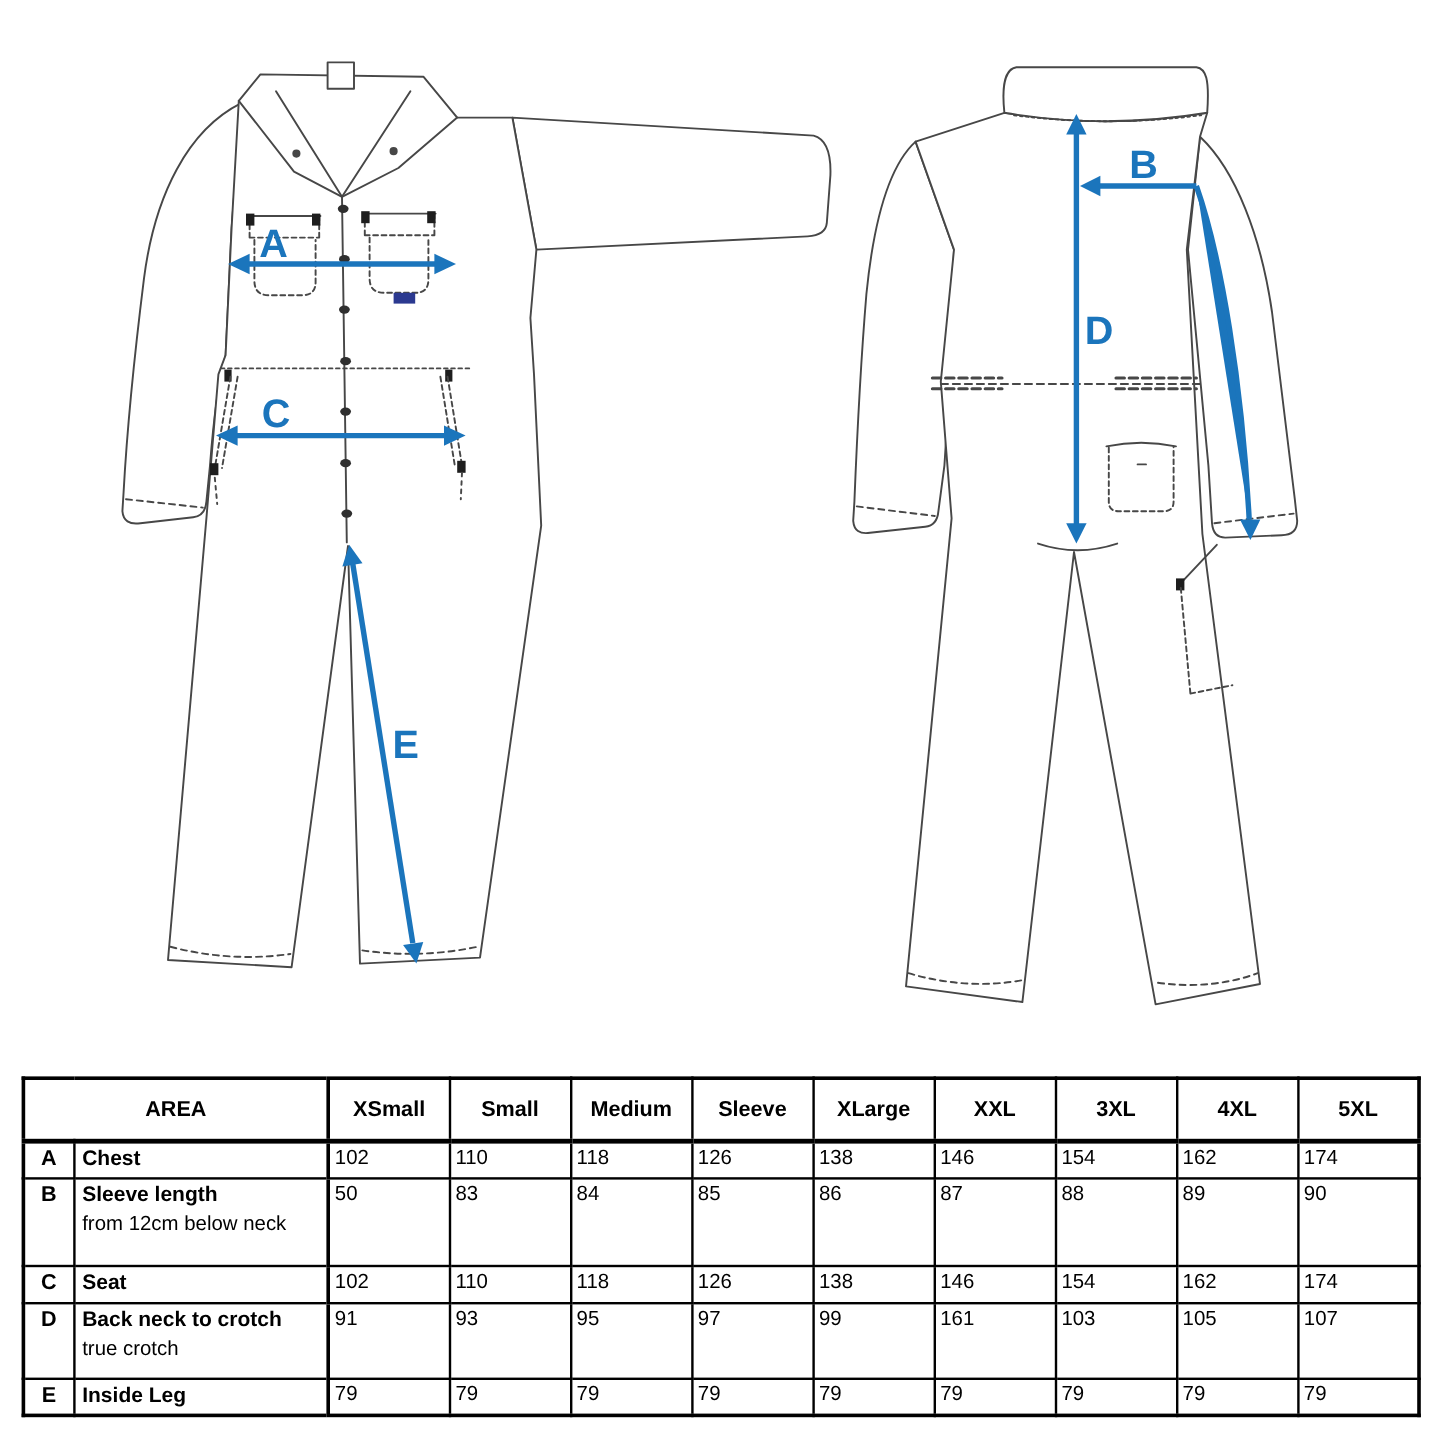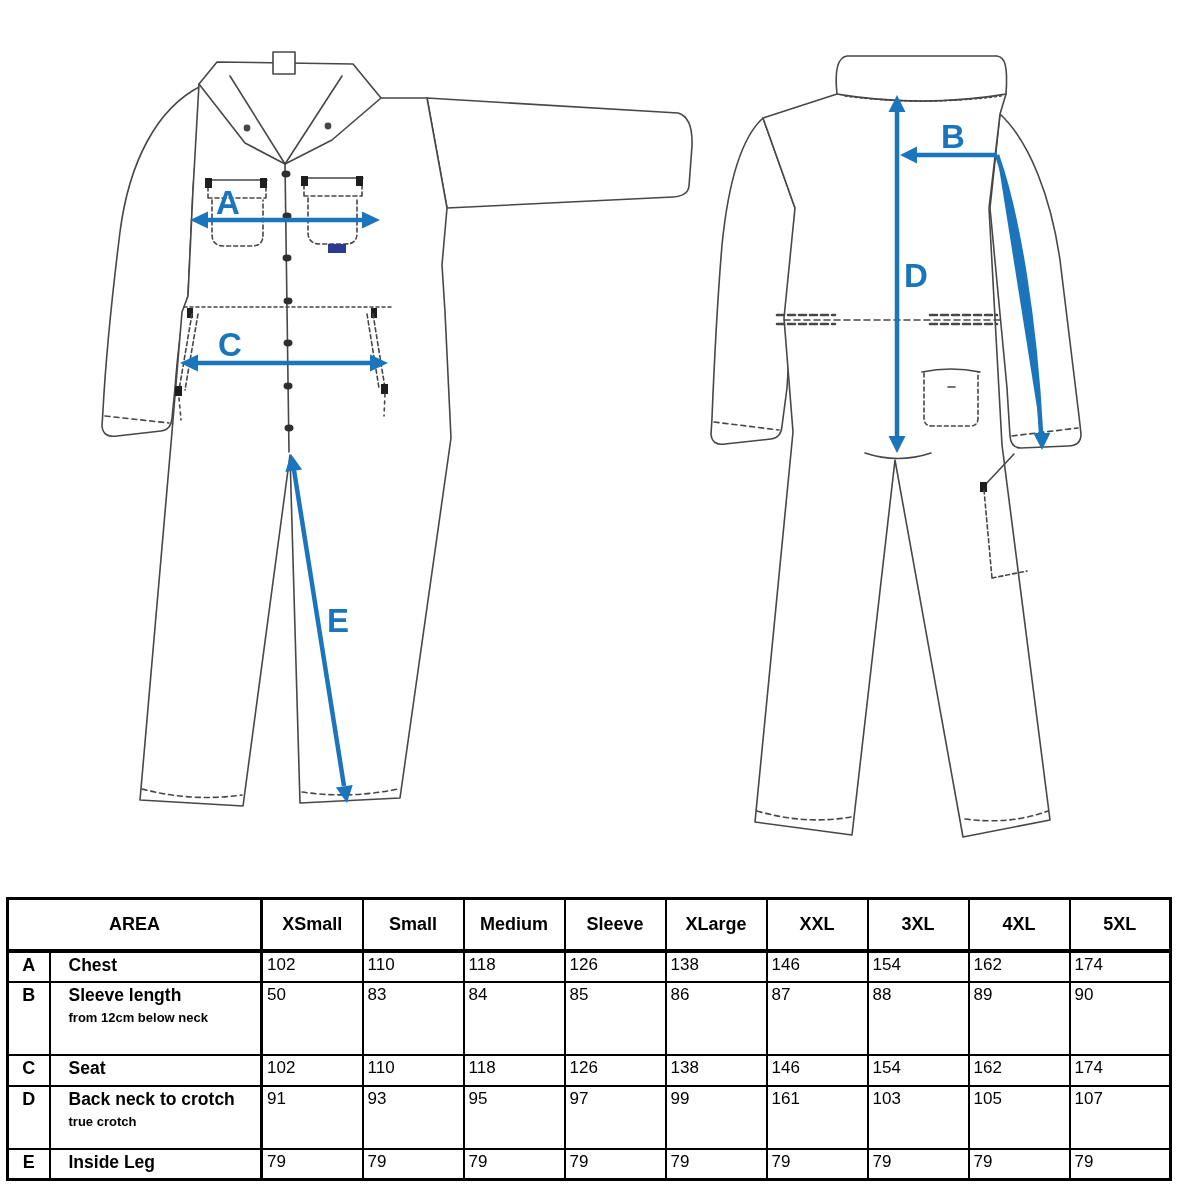--- a/index.html
+++ b/index.html
@@ -6,35 +6,35 @@
   .page {
     position:relative; width:1200px; height:1200px; background:#ffffff;
     font-family:"Liberation Sans", sans-serif; overflow:hidden;
   }
   svg text.dimletter {
     font-family:"Liberation Sans", sans-serif;
     font-weight:bold; font-size:33px; fill:#1b75bc;
   }
   
   table.size-table {
-    position:absolute; left:6px; top:897px; width:1165px;
+    position:absolute; left:18px; top:897px; width:1165px;
     border-collapse:collapse; table-layout:fixed; color:#000;
     border:3px solid #000;
   }
   .size-table th, .size-table td { border:2px solid #000; padding:2px 4px; box-sizing:border-box; }
   .size-table thead th {
     height:52px; font-size:18px; font-weight:bold; text-align:center;
     vertical-align:middle; border-bottom:4px solid #000;
   }
   .size-table thead th.area-h { border-right:3px solid #000; }
   .size-table td { vertical-align:top; font-size:17px; }
   .size-table td.letter { text-align:center; font-weight:bold; font-size:18px; }
-  .size-table td.rowlabel { font-weight:bold; font-size:17.5px; border-right:3px solid #000; padding-left:18px; }
+  .size-table td.rowlabel { font-weight:bold; font-size:17.5px; border-right:3px solid #000; padding-left:6px; }
   .size-table td.val { text-align:left; font-weight:normal; }
-  .size-table .sub { display:block; font-weight:bold; font-size:13px; margin-top:4px; }
+  .size-table .sub { display:block; font-weight:normal; font-size:17px; margin-top:4px; }
   tr.h1 td { height:31px; }
   tr.h2b td { height:73px; }
   tr.h2d td { height:63px; }
 </style>
 </head>
 <body>
 
 <div class="page">
 
   <svg viewBox="0 0 600 830" style="position:absolute;left:95px;top:50px;width:600px;height:830px">

